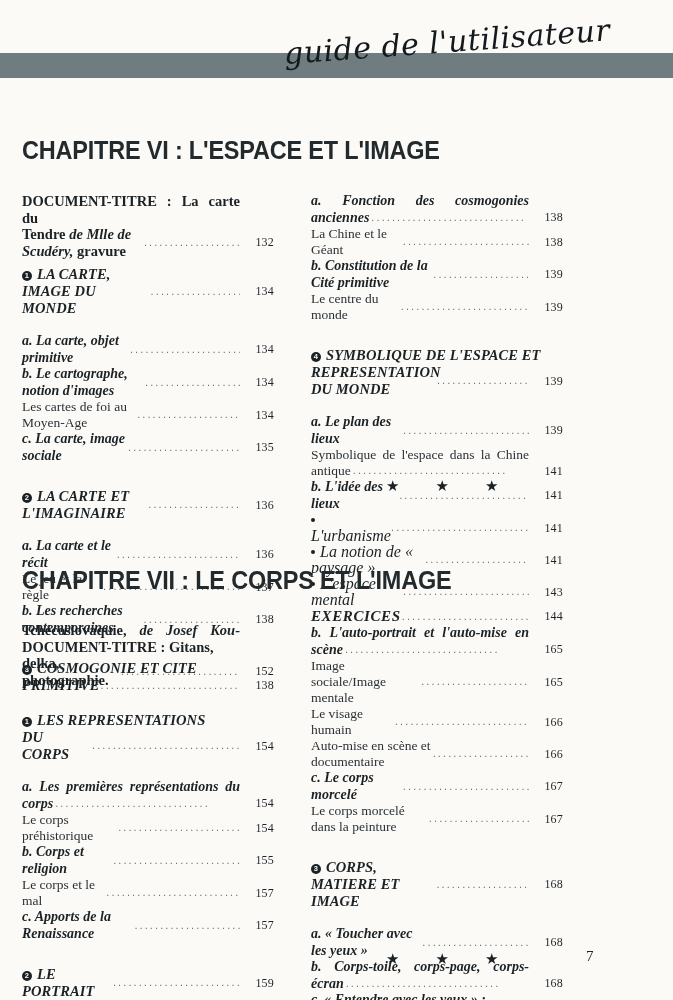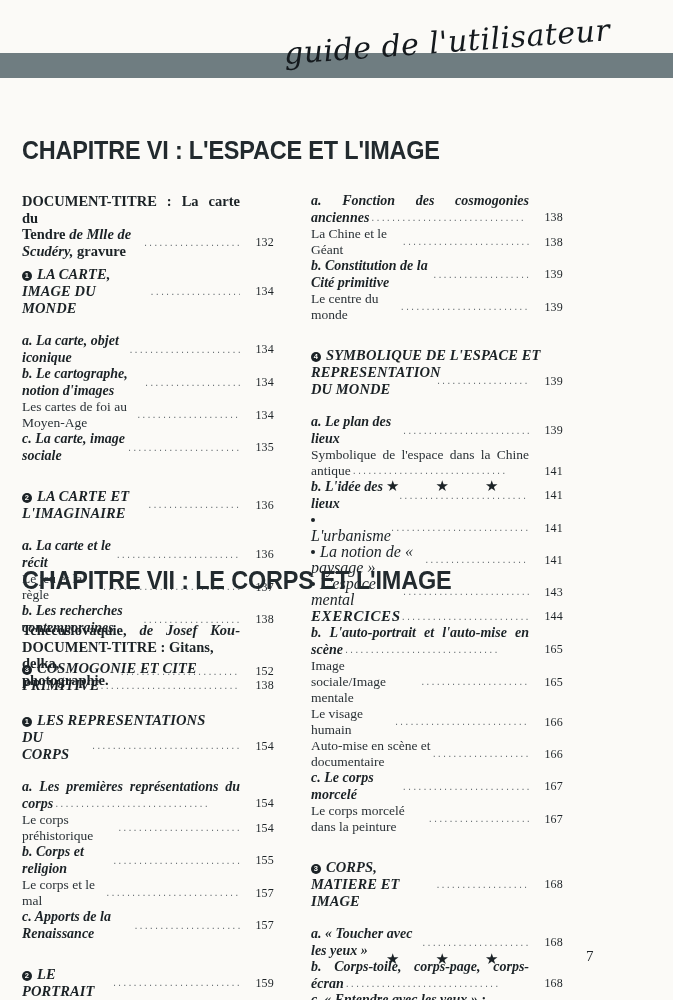--- a/index.html
+++ b/index.html
@@ -247,21 +247,21 @@
       <div class="txt t-sec">
         <span class="numcircle">1</span><span>LA CARTE, IMAGE DU MONDE</span>
       </div>
       <div class="dots">..............................</div>
       <div class="pg">134</div>
     </div>
 
     <div class="gap-md"></div>
 
     <div class="row">
-      <div class="txt t-sub">a.  La carte, objet iconique</div>
+      <div class="txt t-sub">a.  La carte, objet primitive</div>
       <div class="dots">..............................</div>
       <div class="pg">134</div>
     </div>
 
     <div class="row">
       <div class="txt t-sub">b.  Le cartographe, notion d'images</div>
       <div class="dots">..............................</div>
       <div class="pg">134</div>
     </div>
 

